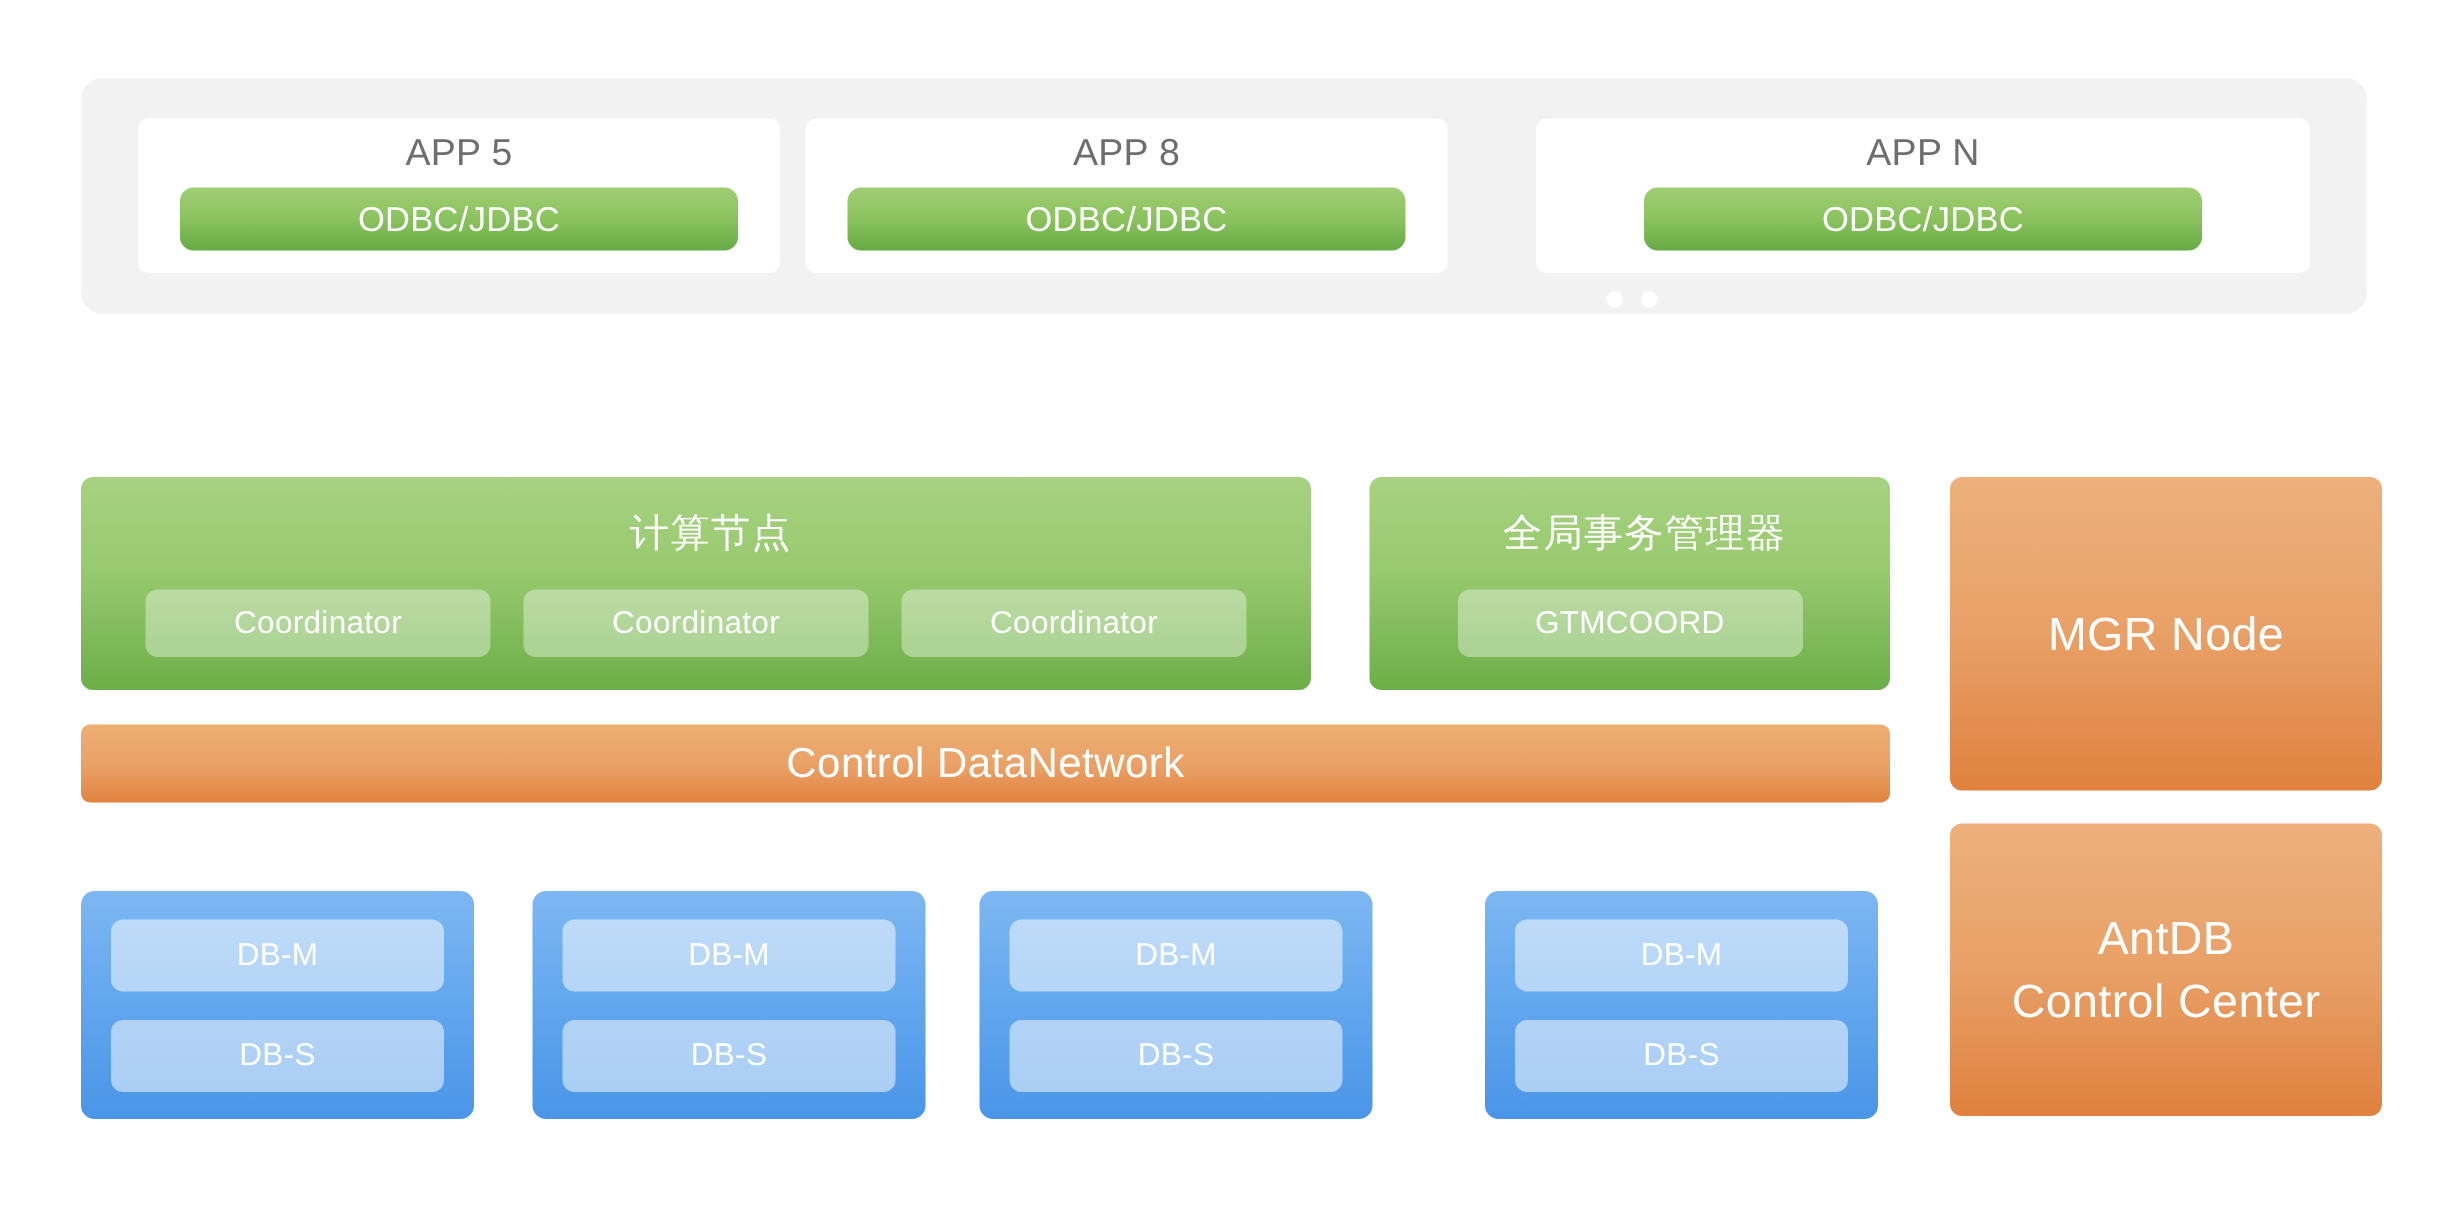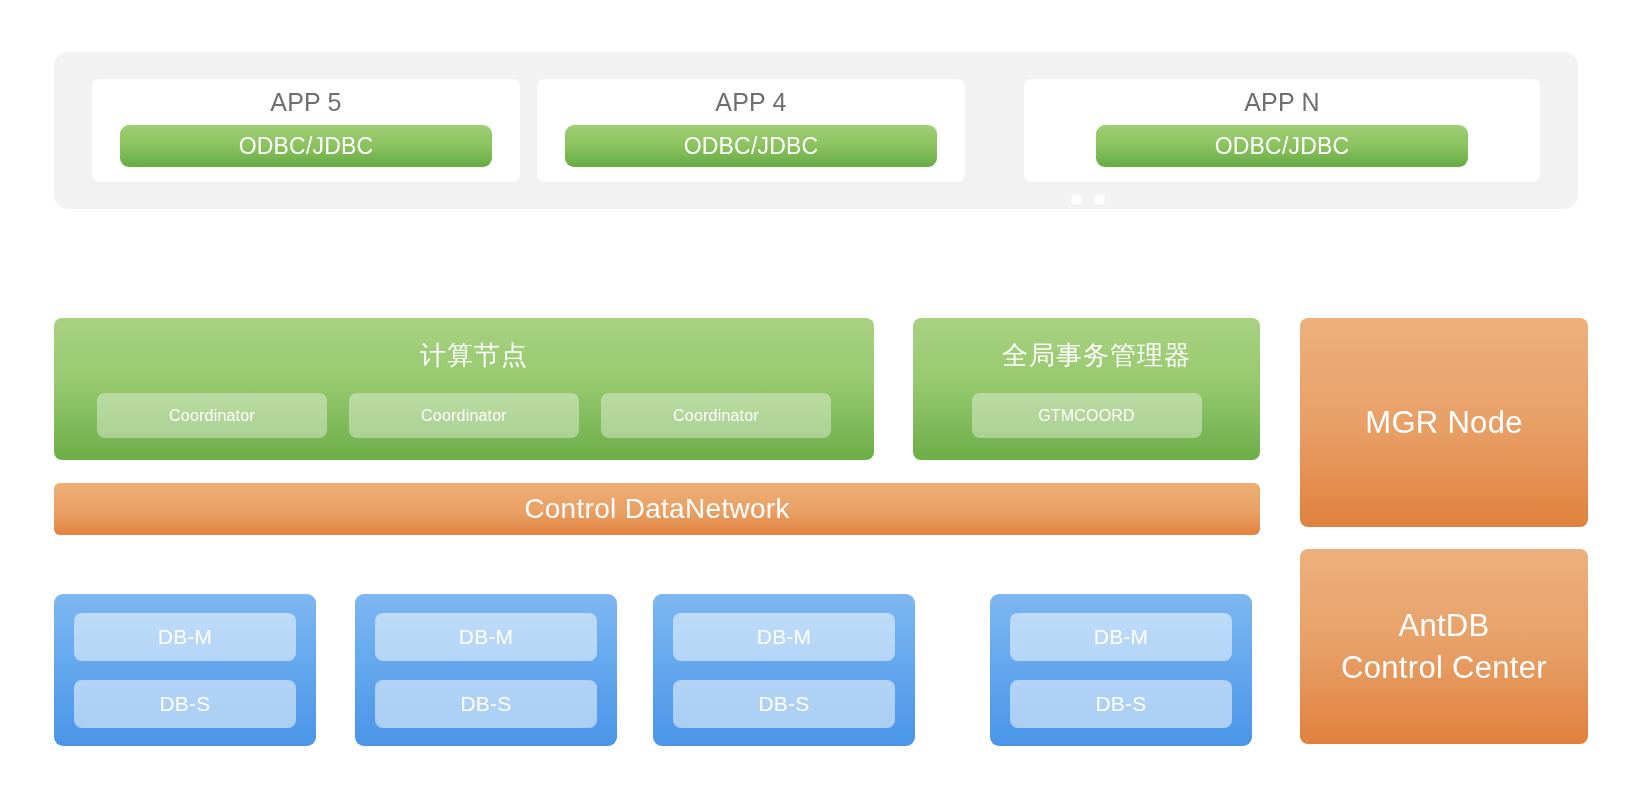--- a/index.html
+++ b/index.html
@@ -128,21 +128,21 @@
     display: flex;
     justify-content: center;
     gap: 22px;
     margin-top: 20px;
   }
   .gn-chip {
     height: 45px;
     border-radius: 8px;
     background: rgba(255,255,255,0.38);
     color: #ffffff;
-    font-size: 16px;
+    font-size: 21px;
     display: flex;
     align-items: center;
     justify-content: center;
     letter-spacing: 0.2px;
   }
 
   .node-compute { left: 54px;  top: 318px; width: 820px; height: 142px; }
   .node-compute .gn-chip { width: 230px; }
   .node-gtm     { left: 913px; top: 318px; width: 347px; height: 142px; }
   .node-gtm .gn-chip { width: 230px; }
@@ -202,21 +202,21 @@
 <div class="canvas">
 
   <div class="app-band">
 
     <div class="app-card c1">
       <div class="app-title">APP 5</div>
       <div class="odbc-pill">ODBC/JDBC</div>
     </div>
 
     <div class="app-card c2">
-      <div class="app-title">APP 4</div>
+      <div class="app-title">APP 8</div>
       <div class="odbc-pill">ODBC/JDBC</div>
     </div>
 
     <div class="app-card c3">
       <div class="app-title">APP N</div>
       <div class="odbc-pill">ODBC/JDBC</div>
     </div>
 
     <span class="dot d1"></span>
     <span class="dot d2"></span>

